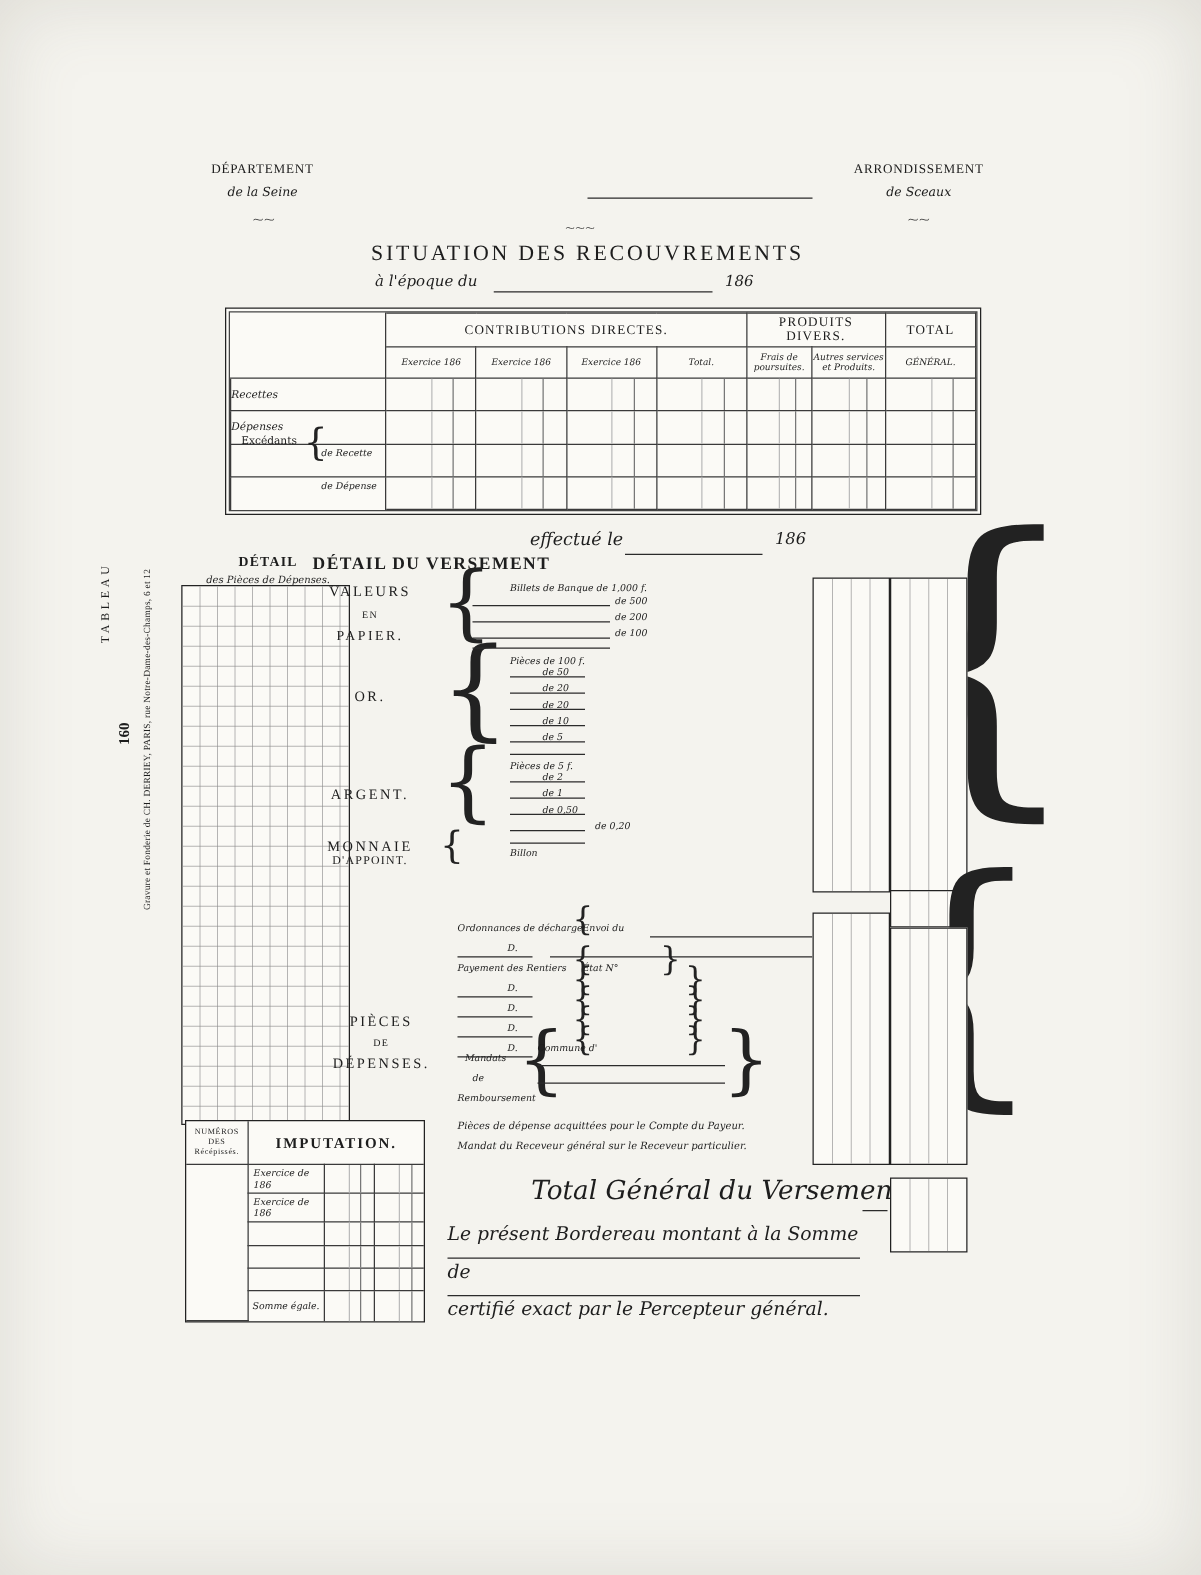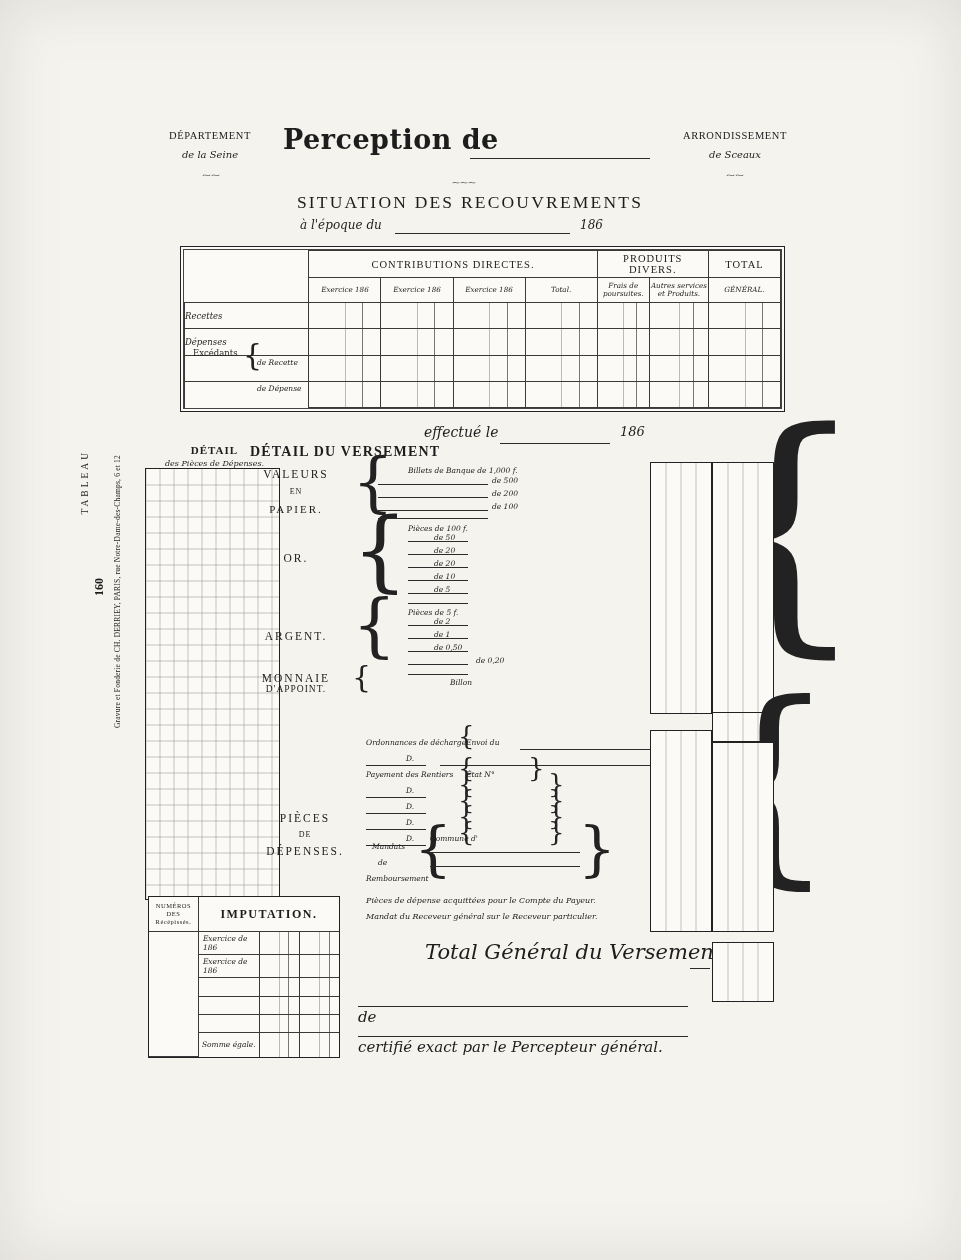--- a/index.html
+++ b/index.html
@@ -187,21 +187,20 @@
     <div class="sub script">de la Seine</div>
   </div>
   <div class="orn" style="left:202px; top:168px;">⁓⁓</div>
 
   <div class="hdr-right">
     <div class="lab">ARRONDISSEMENT</div>
     <div class="sub script">de Sceaux</div>
   </div>
   <div class="orn" style="left:726px; top:168px;">⁓⁓</div>
 
-  <div class="title-perception">Perception de</div>
   <div class="title-rule"></div>
   <div class="orn" style="left:452px; top:176px; font-size:8px;">⁓⁓⁓</div>
 
   <div class="title-situation">SITUATION DES RECOUVREMENTS</div>
   <div class="title-epoque script">à l'époque du</div>
   <div class="epoque-rule"></div>
   <div class="epoque-date script">186</div>
 
   <div class="spine">TABLEAU</div>
   <div class="spine-num">160</div>
@@ -380,21 +379,21 @@
   <div class="leader" style="left:408px; top:625px; width:60px;"></div>
   <div class="lineitem" style="left:434px; top:617px;">de 2</div>
   <div class="leader" style="left:408px; top:638px; width:60px;"></div>
   <div class="lineitem" style="left:434px; top:630px;">de 1</div>
   <div class="leader" style="left:408px; top:651px; width:60px;"></div>
   <div class="lineitem" style="left:434px; top:643px;">de 0,50</div>
   <div class="leader" style="left:408px; top:664px; width:60px;"></div>
   <div class="lineitem" style="left:434px; top:656px;padding-left:42px;">de 0,20</div>
   <div class="leader" style="left:408px; top:674px; width:60px;"></div>
 
-  <div class="lineitem" style="left:408px; top:678px;margin-left:42px;">Billon</div>
+  <div class="lineitem" style="left:408px; top:678px;">Billon</div>
 
   <div class="moneycol" style="left:650px; top:462px; width:60px; height:250px;">
     <svg width="60" height="250">
         <g stroke="#8a8a8a" stroke-width="0.5">
       <line x1="15" y1="0" x2="15" y2="250"></line>
           <line x1="30" y1="0" x2="30" y2="250"></line>
           <line x1="45" y1="0" x2="45" y2="250"></line>
     </g>
       </svg>
   </div>
@@ -547,18 +546,19 @@
       </tr>
       <tr style="height:20px;">
         <td style="font-size:7.5px; font-style:italic; font-family:'DejaVu Serif',serif; text-align:center; border-bottom:none;">Somme égale.</td>
         <td class="moneycell" style="border-bottom:none;"></td>
         <td class="moneycell" style="border-bottom:none; border-right:none;"></td>
       </tr>
     </tbody>
       </table>
   </div>
 
+  <div class="closing" style="left:358px; top:978px;">Le présent Bordereau montant à la Somme</div>
   <div class="cl-rule" style="left:358px; top:1006px; width:330px;"></div>
   <div class="closing" style="left:358px; top:1008px;">de</div>
   <div class="cl-rule" style="left:358px; top:1036px; width:330px;"></div>
   <div class="closing" style="left:358px; top:1038px;">certifié exact par le Percepteur général.</div>
 
 </div>
 
 </body></html>

